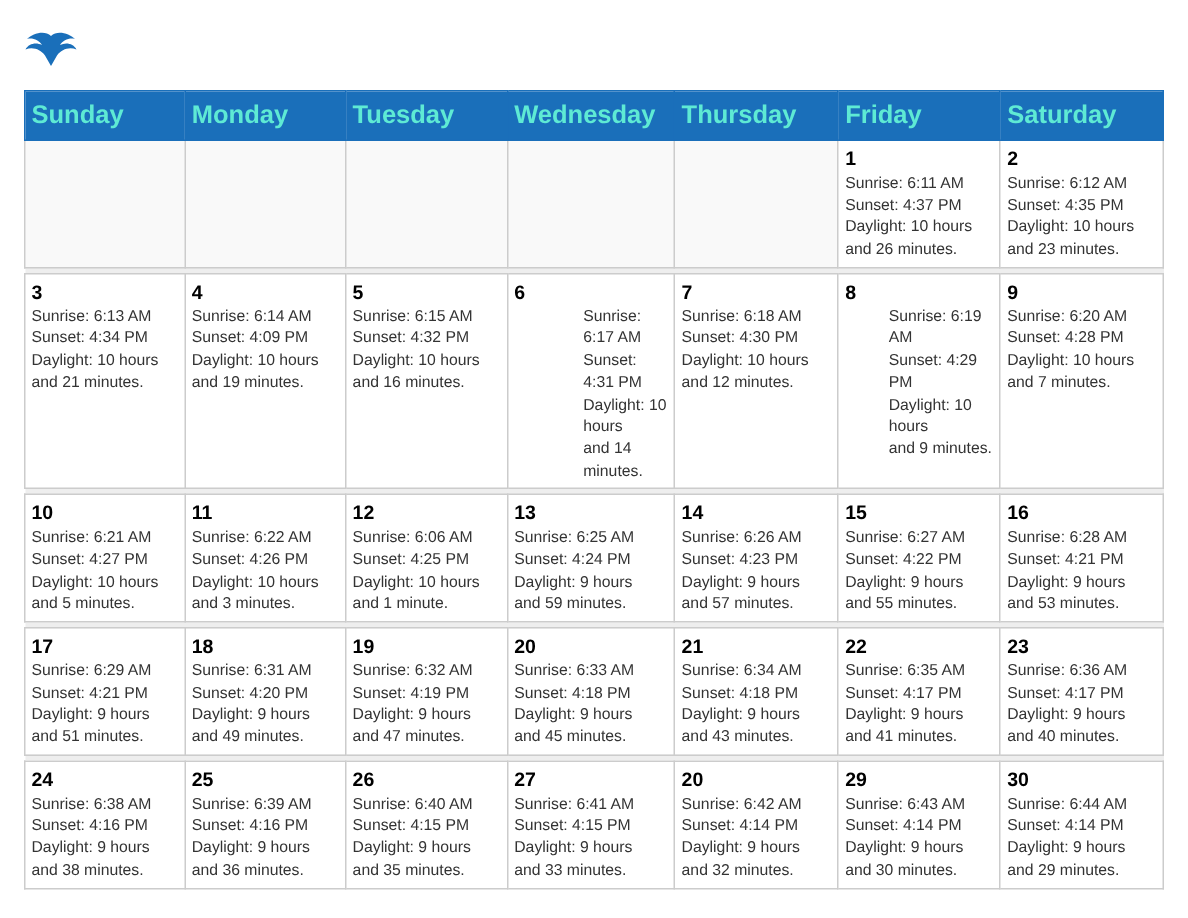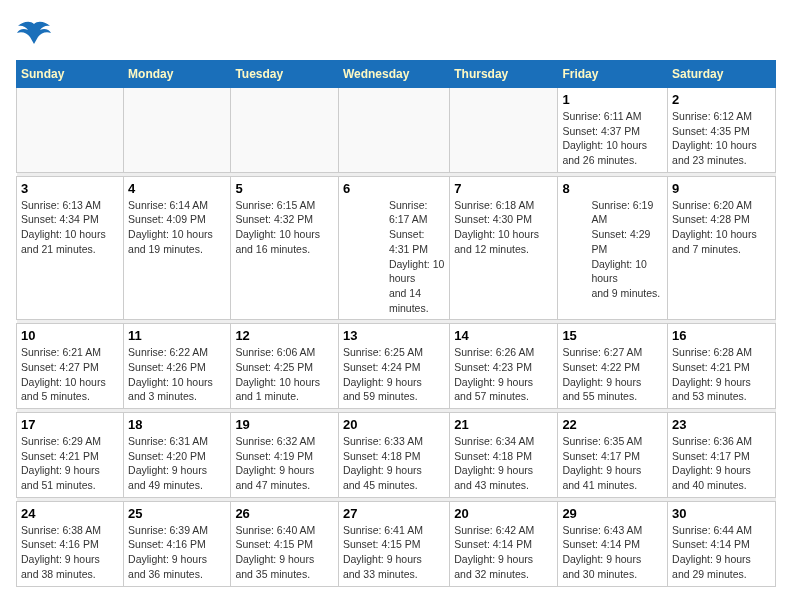--- a/index.html
+++ b/index.html
@@ -33,24 +33,24 @@
       font-size: 16px;
       color: #555;
     }
     .calendar {
       width: 100%;
       border-collapse: collapse;
       font-size: 11px;
     }
     .calendar th {
       background-color: #1a6fba;
-      color: #fef9c3;
+      color: #5eead4;
       padding: 6px 4px;
       text-align: left;
-      font-size: 12px;
+      font-size: 17px;
       font-weight: bold;
       border: 1px solid #1a6fba;
     }
     .calendar td {
       border: 1px solid #ccc;
       vertical-align: top;
       padding: 4px;
       width: 113px;
       min-height: 80px;
       background: #fff;

